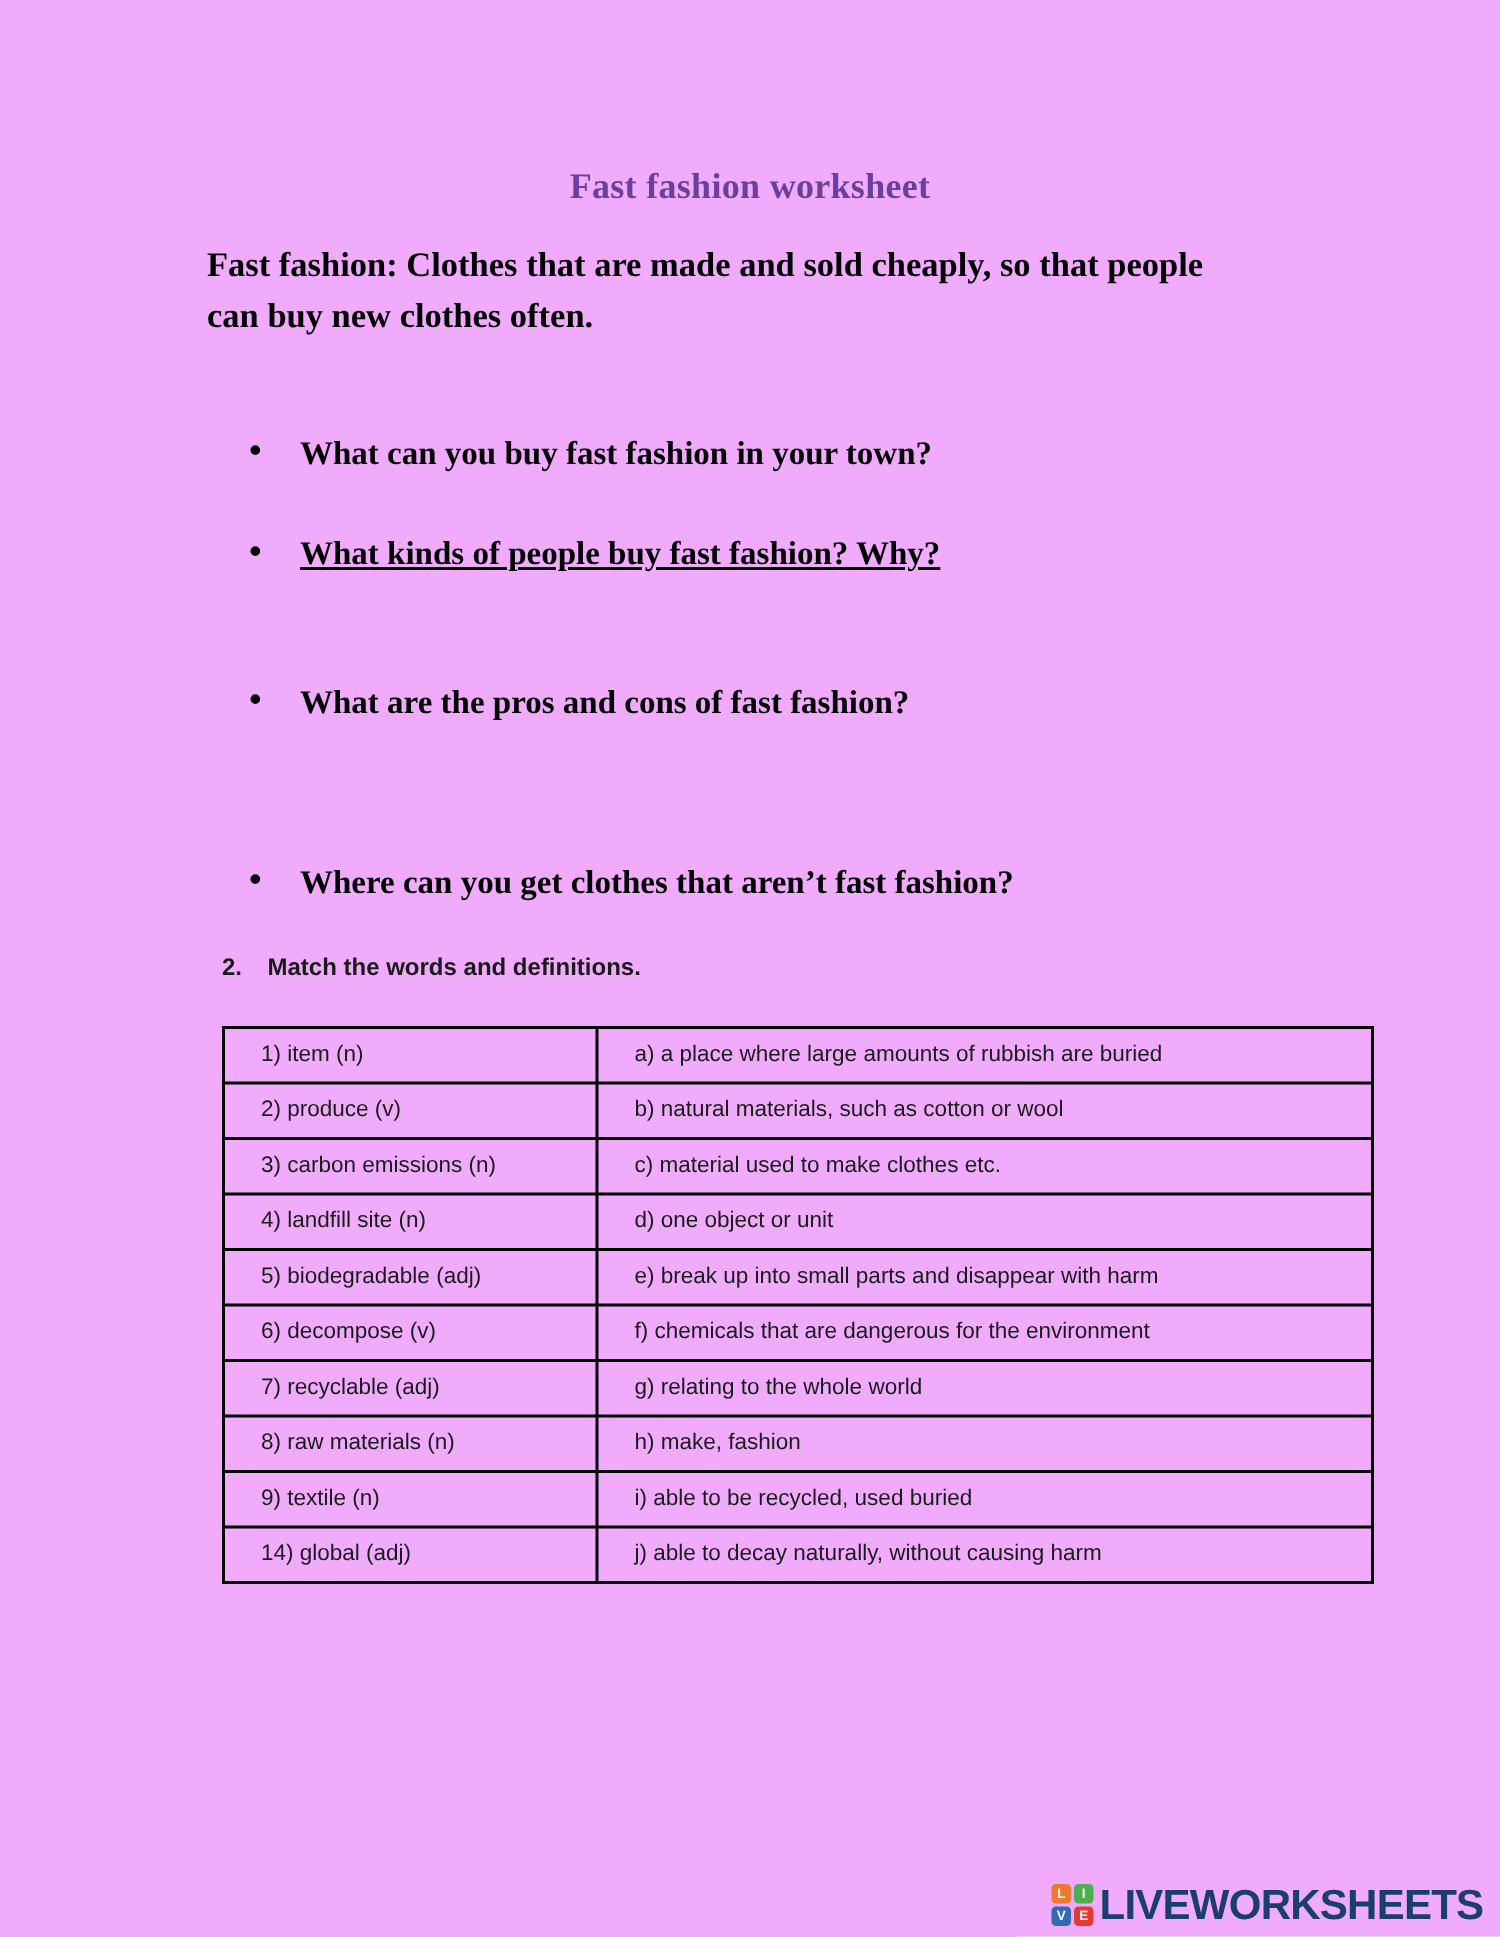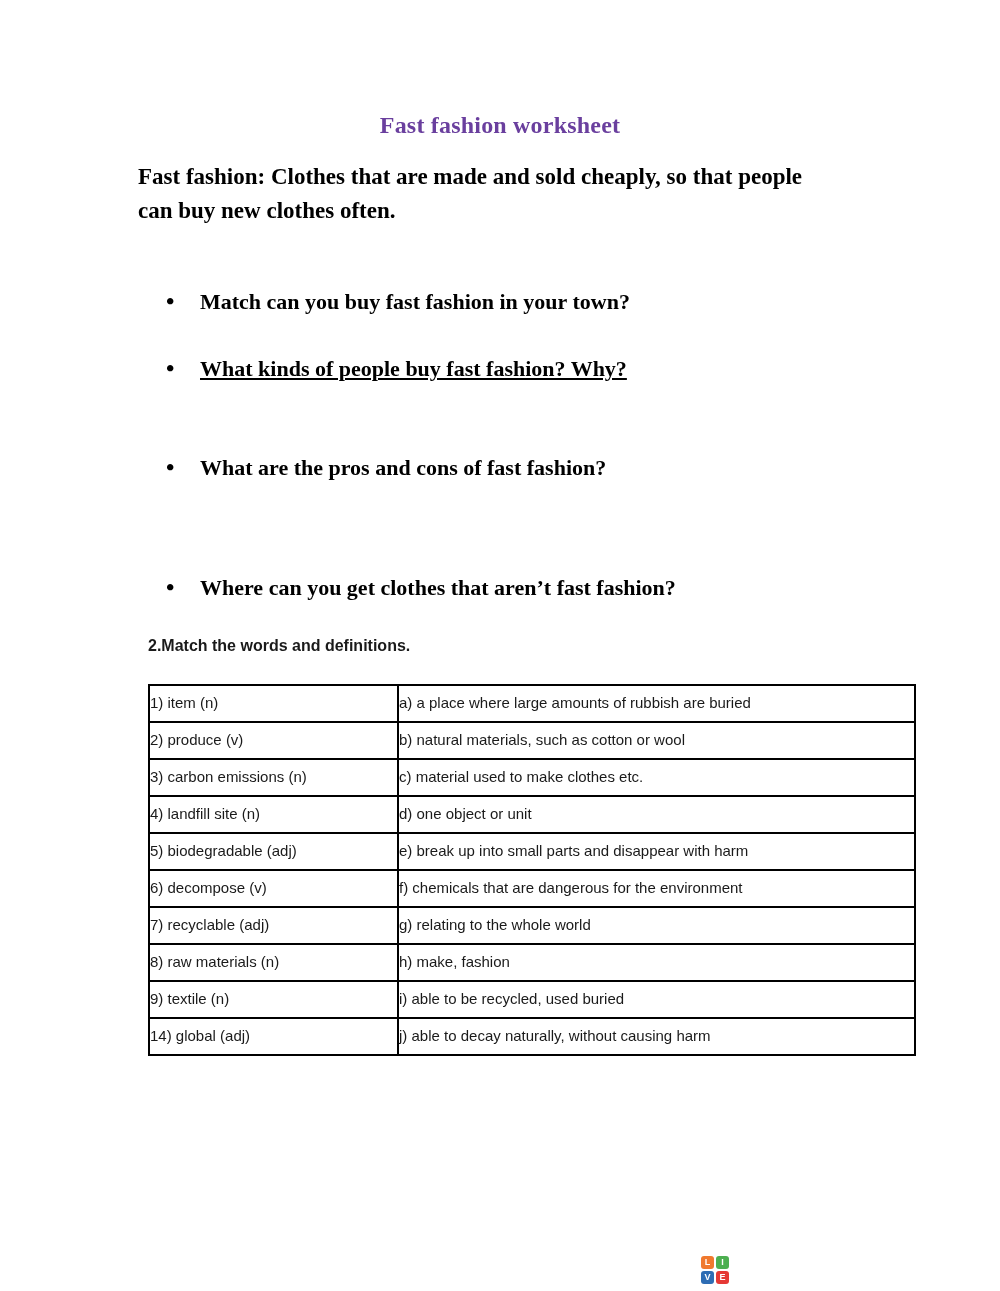--- a/index.html
+++ b/index.html
@@ -2,21 +2,21 @@
 <html><head>
 <meta charset="utf-8">
 <style>
   * { margin: 0; padding: 0; box-sizing: border-box; }
   html, body { background: #e9e9e9; }
   .page {
     position: relative;
     width: 1000px;
     height: 1291px;
     margin: 0 auto;
-    background: #ffffff;
+    background: #f0abfc;
     overflow: hidden;
     font-family: "Liberation Serif", serif;
     color: #000;
   }
 
   
   .doc-title {
     position: absolute;
     top: 112px; left: 0; right: 0;
     text-align: center;
@@ -71,37 +71,37 @@
 
   
   .sec2-heading {
     position: absolute;
     top: 637px; left: 148px;
     font-family: "Liberation Sans", sans-serif;
     font-size: 16px;
     font-weight: bold;
     color: #1a1a1a;
   }
-  .sec2-heading .sec2-text { }
+  .sec2-heading .sec2-text { margin-left: 17px; }
 
   
   .match-table {
     position: absolute;
     top: 684px; left: 148px;
     width: 768px;
     border-collapse: collapse;
     font-family: "Liberation Sans", sans-serif;
     font-size: 15px;
     color: #1a1a1a;
     table-layout: fixed;
   }
   .match-table td {
     border: 2px solid #000;
     height: 37px;
-    padding: 2px 8px 4px 0;
+    padding: 2px 8px 4px 24px;
     vertical-align: middle;
     overflow: hidden;
     white-space: nowrap;
   }
   .match-table td.word-cell { width: 249px; }
 
   
   .footer-logo {
     position: absolute;
     top: 1253px; left: 701px;
@@ -139,21 +139,21 @@
 <body>
 
 <div class="page">
 
   <div class="doc-title">Fast fashion worksheet</div>
 
   <p class="intro">Fast fashion: Clothes that are made and sold cheaply, so that people can buy new clothes often.</p>
 
 
   <ul class="questions">
-      <li>Match can you buy fast fashion in your town?</li>
+      <li>What can you buy fast fashion in your town?</li>
       <li>What kinds of people buy fast fashion? Why?</li>
       <li>What are the pros and cons of fast fashion?</li>
       <li>Where can you get clothes that aren’t fast fashion?</li>
     </ul>
 
   <div class="sec2-heading">
     <span class="sec2-number">2.</span><span class="sec2-text">Match the words and definitions.</span>
   </div>
 
   <table class="match-table">
@@ -201,15 +201,16 @@
       </tbody>
   </table>
 
   <div class="footer-logo">
     <div class="logo-tiles">
         <div class="logo-tile" style="background: rgb(240, 121, 46);">L</div>
         <div class="logo-tile" style="background: rgb(76, 175, 80);">I</div>
         <div class="logo-tile" style="background: rgb(46, 109, 180);">V</div>
         <div class="logo-tile" style="background: rgb(229, 57, 53);">E</div>
       </div>
+    <div class="logo-wordmark">LIVEWORKSHEETS</div>
   </div>
 
 </div>
 
 </body></html>

